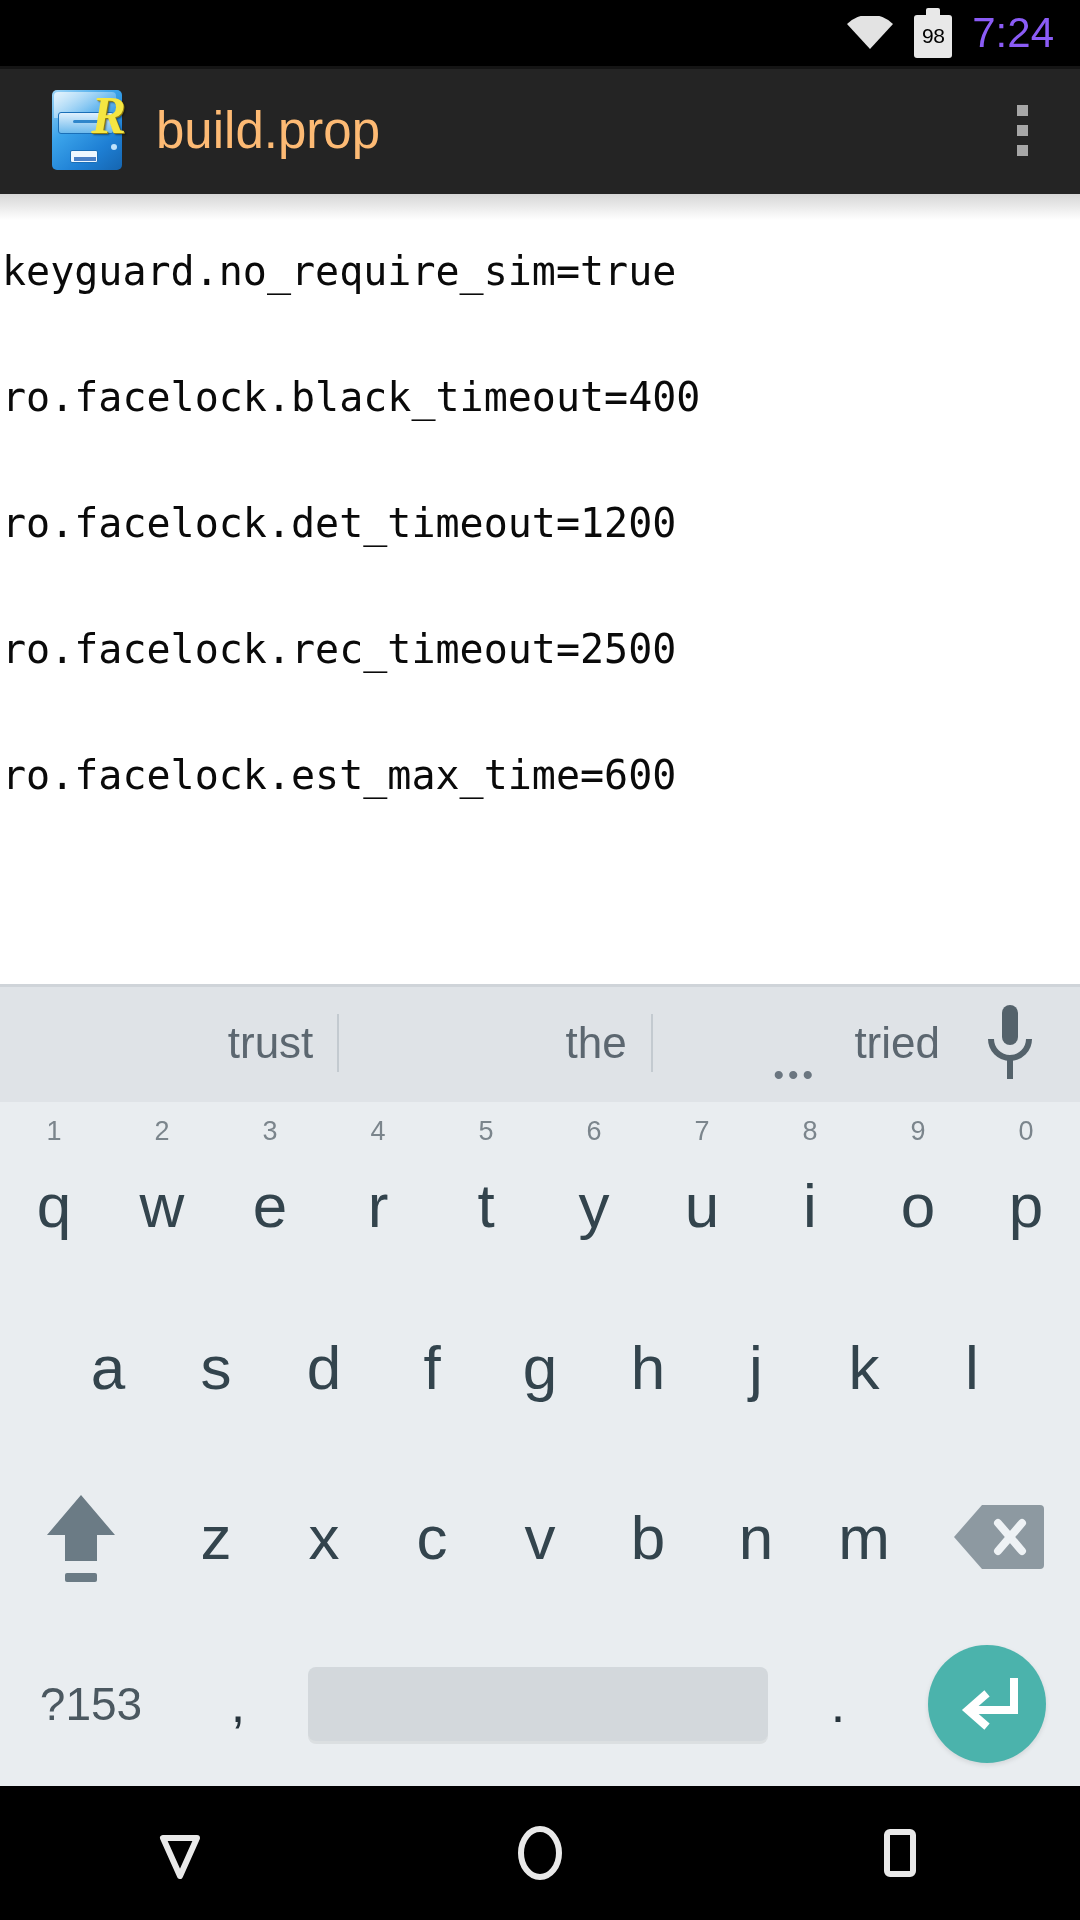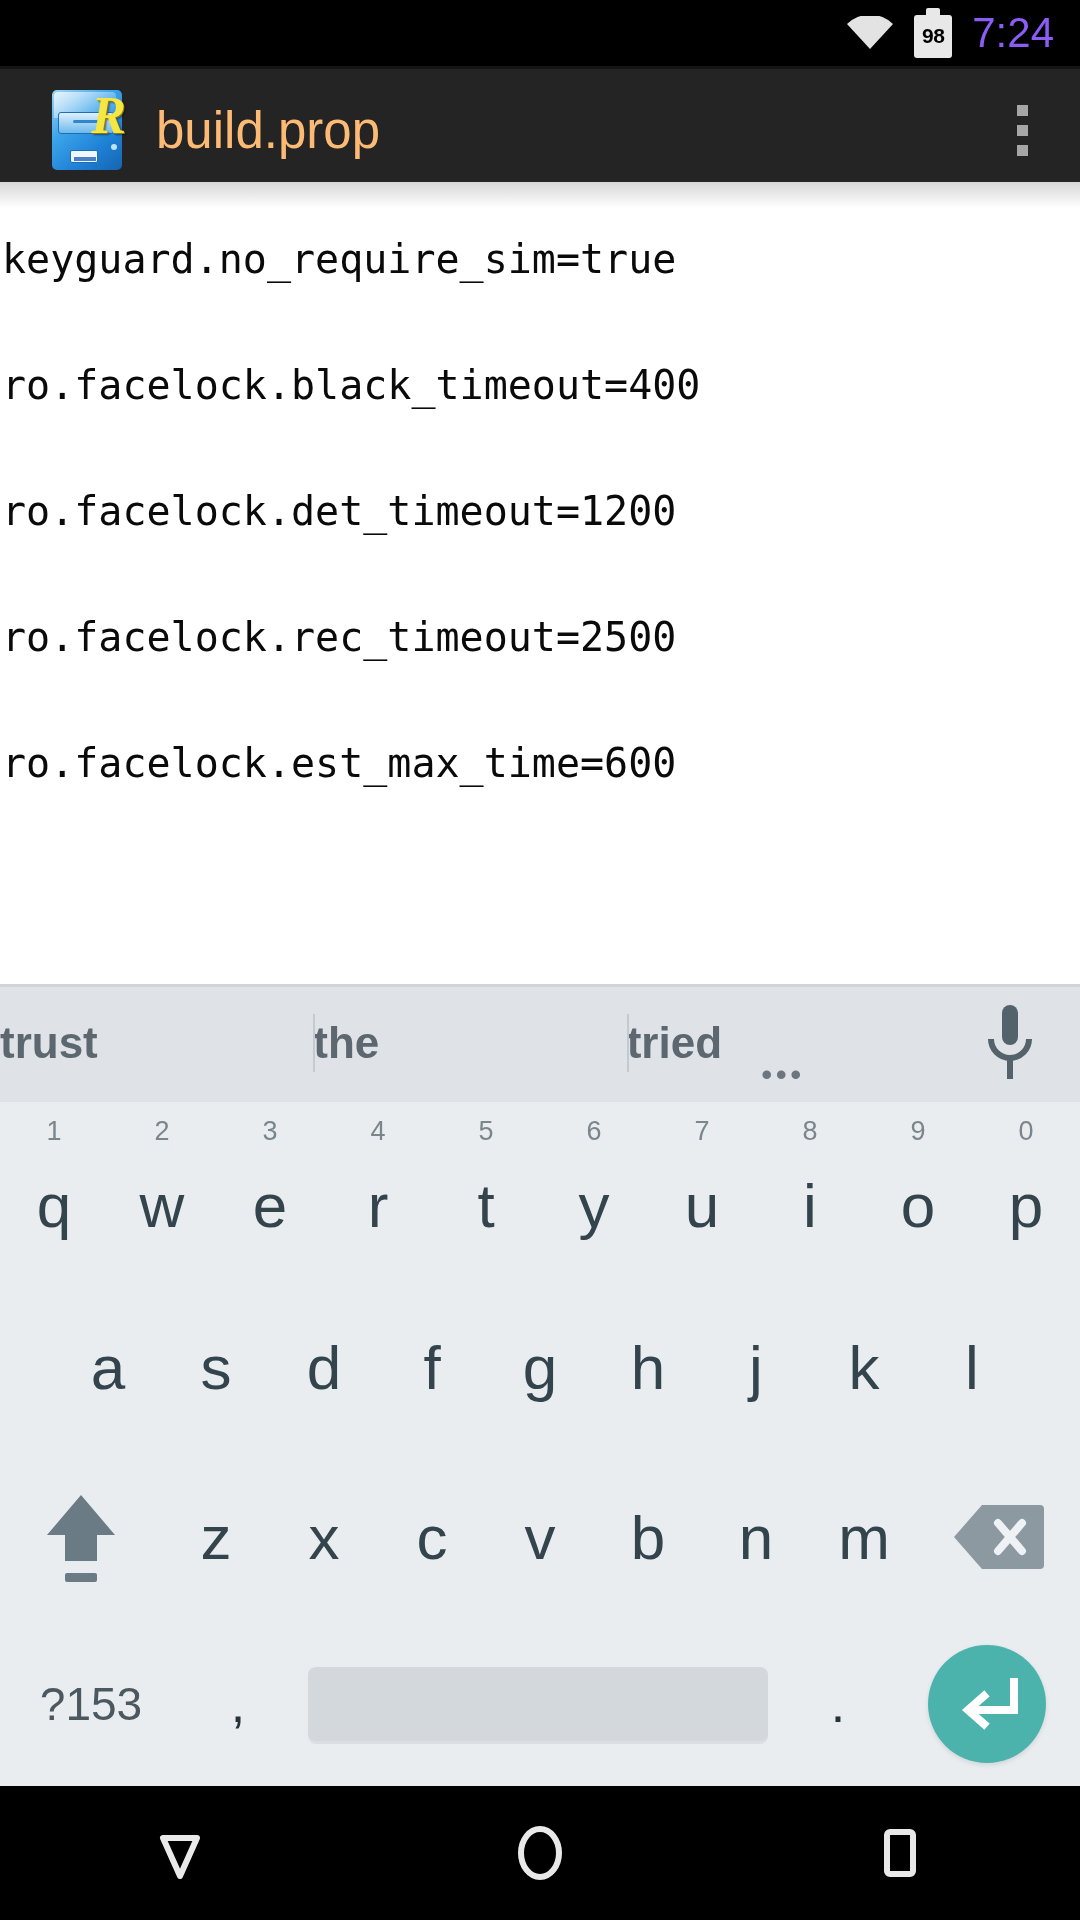--- a/index.html
+++ b/index.html
@@ -26,21 +26,21 @@
   .battery-body {
     position:absolute; left:0; top:7px; width:38px; height:43px;
     background:#e8e8e8; border-radius:3px;
   }
   .battery-cap {
     position:absolute; left:12px; top:0px; width:14px; height:9px;
     background:#e8e8e8; border-radius:2px 2px 0 0;
   }
   .battery-text {
     position:relative; z-index:2; color:#000;
-    font-size:21px; font-weight:bold; letter-spacing:-0.5px;
+    font-size:21px; font-weight:normal; letter-spacing:-0.5px;
     margin-top:6px;
     font-family:"Liberation Sans", sans-serif;
   }
   .clock { color:#8b5cf6; font-size:42px; font-weight:300; letter-spacing:0px; line-height:1; }
 
   
   .appbar {
     position:absolute; left:0; top:66px; width:1080px; height:128px;
     background:#242424; display:flex; align-items:center; padding:0 26px;
   }
@@ -93,21 +93,21 @@
     letter-spacing:0px; line-height:1;
   }
   .overflow-btn {
     margin-left:auto; width:64px; height:100px;
     display:flex; flex-direction:column; align-items:center; justify-content:center; gap:9px;
   }
   .overflow-btn span { display:block; width:11px; height:11px; background:#a6a6a6; }
 
   
   .editor {
-    position:absolute; left:0; top:182px; width:1080px; height:956px;
+    position:absolute; left:0; top:194px; width:1080px; height:956px;
     background:#ffffff; overflow:hidden;
   }
   .editor::before {
     content:""; position:absolute; left:0; top:0; width:100%; height:26px;
     background:linear-gradient(180deg,rgba(120,120,120,.30),rgba(255,255,255,0));
     z-index:3; pointer-events:none;
   }
   .code-area {
     position:absolute; left:0; top:-28px; width:1080px;
     font-family:"DejaVu Sans Mono", monospace;
@@ -119,22 +119,22 @@
   
   .suggestions {
     position:absolute; left:0; top:984px; width:1080px; height:118px;
     background:#dfe3e7; display:flex; align-items:center;
   }
   .suggestions::before{
     content:""; position:absolute; left:0; top:0; width:100%; height:3px;
     background:#cfd4d9;
   }
   .sugg {
-    flex:1 1 0; text-align:left; position:relative;
-    color:#5c6770; font-size:44px; font-weight:700;
+    flex:1 1 0; text-align:right; position:relative;
+    color:#5c6770; font-size:44px; font-weight:400;margin-left:24px;
   }
   .sugg + .sugg::before {
     content:""; position:absolute; left:0; top:50%; transform:translateY(-50%);
     width:2px; height:58px; background:#c3cad0;
   }
   .sugg .dots {
     position:absolute; left:50%; transform:translateX(-50%); bottom:-22px;
     color:#6b7680; font-size:30px; letter-spacing:4px; line-height:1;
   }
   .mic-key {

